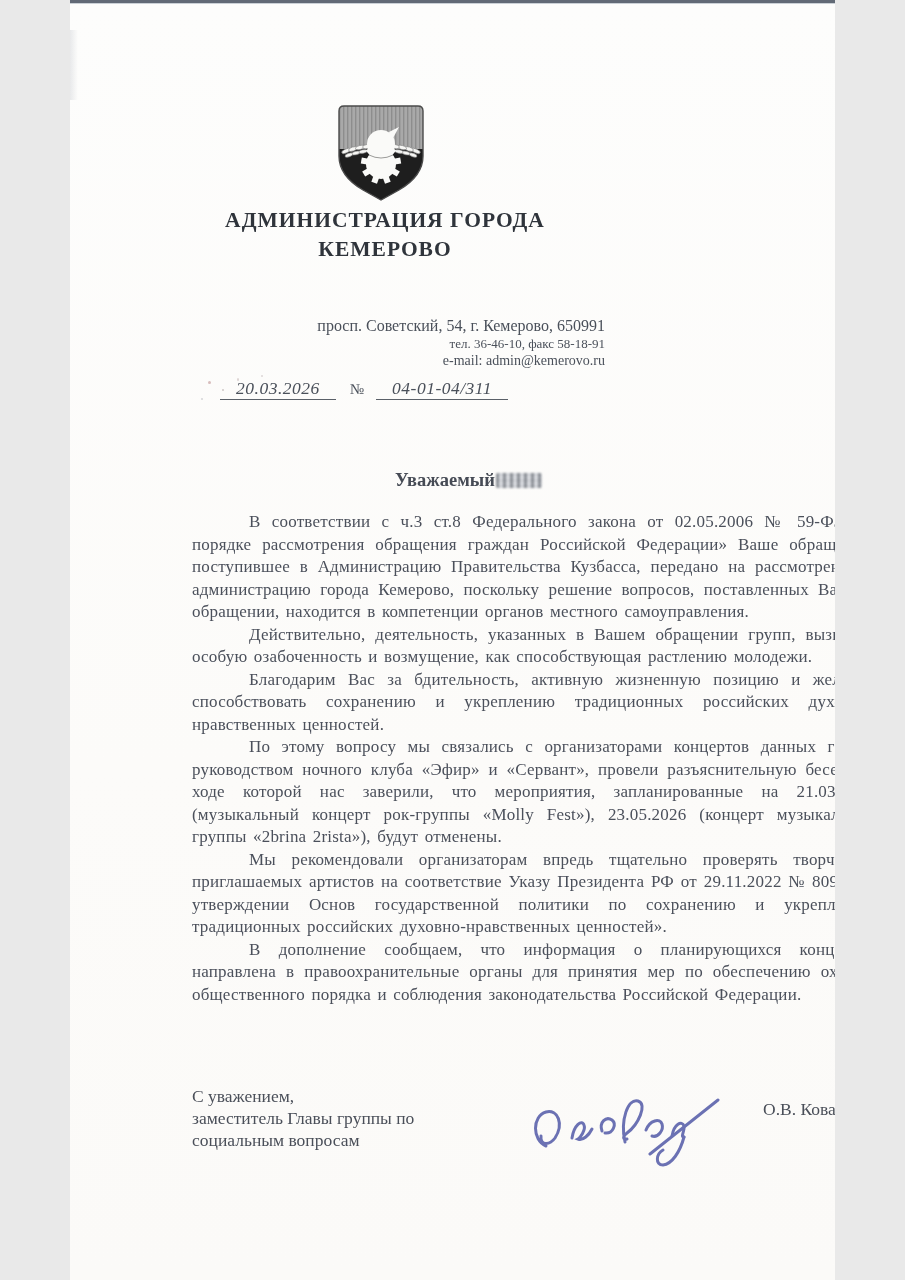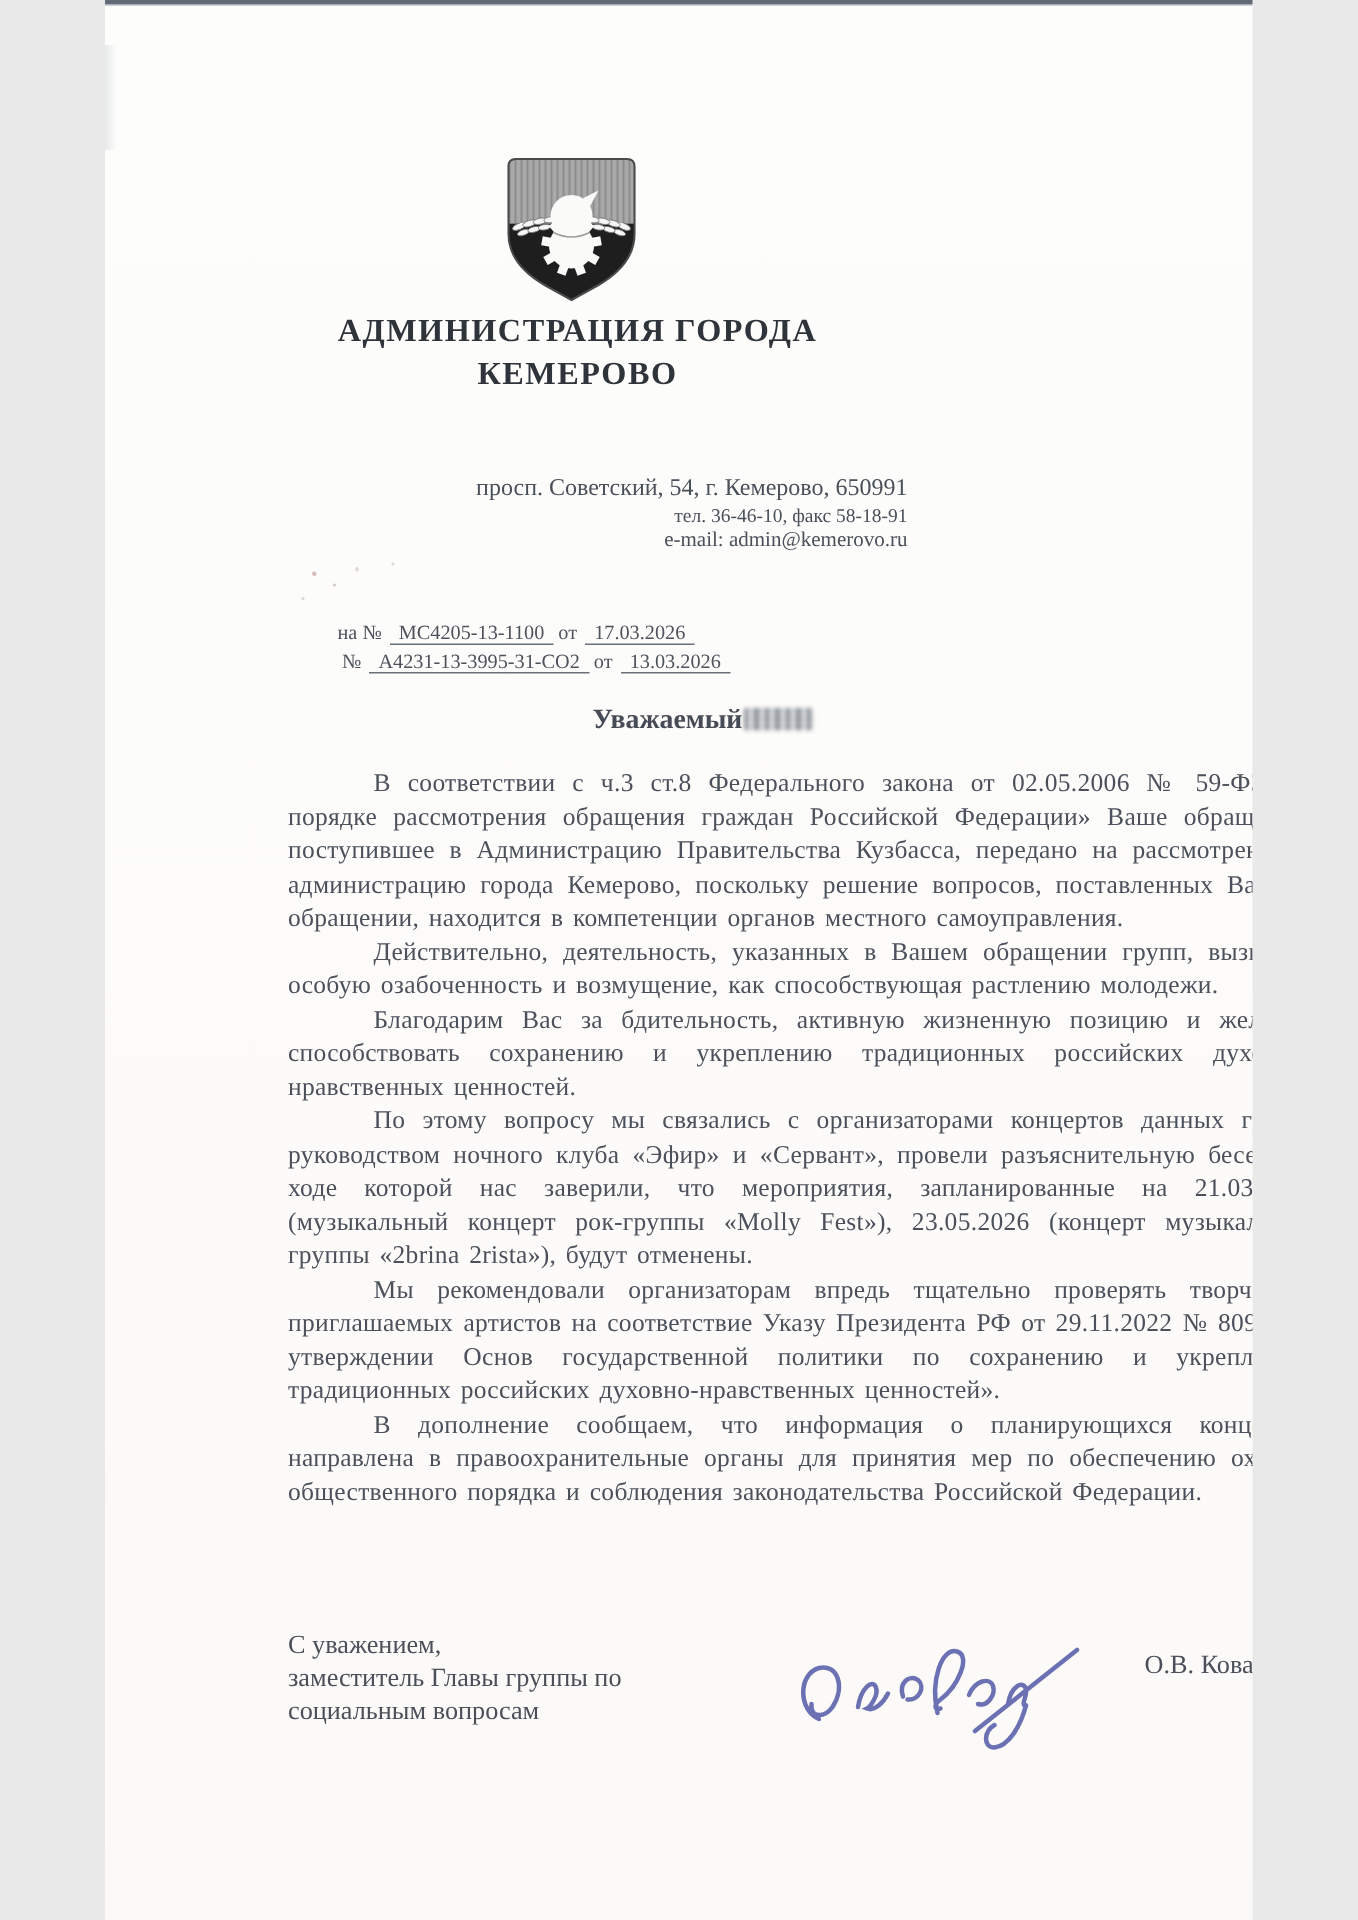--- a/index.html
+++ b/index.html
@@ -134,35 +134,24 @@
     <div>АДМИНИСТРАЦИЯ ГОРОДА</div>
     <div>КЕМЕРОВО</div>
   </div>
 
   <div class="addr">
     <div class="a1">просп. Советский, 54, г. Кемерово, 650991</div>
     <div class="a2">тел. 36-46-10, факс 58-18-91</div>
     <div class="a3">e-mail: admin@kemerovo.ru</div>
   </div>
 
+  <div class="refrow">
+    <span class="u it">20.03.2026</span><span class="nosign">№</span><span class="u it">04-01-04/311</span>
+  </div>
 
-  <div class="replies">
-    <div>
-      <span class="lbl">на №</span>
-      <span class="u">МС4205-13-1100</span>
-      <span class="lbl">от</span>
-      <span class="u">17.03.2026</span>
-    </div>
-    <div class="r2">
-      <span class="lbl">№</span>
-      <span class="u">А4231-13-3995-31-СО2</span>
-      <span class="lbl">от</span>
-      <span class="u">13.03.2026</span>
-    </div>
-  </div>
 
   <div class="salutation">
     <span class="sal-text">Уважаемый</span><span class="redact"></span>
   </div>
 
   <div class="body">
     <p>В соответствии с ч.3 ст.8 Федерального закона от 02.05.2006 № 59-ФЗ «О порядке рассмотрения обращения граждан Российской Федерации» Ваше обращение, поступившее в Администрацию Правительства Кузбасса, передано на рассмотрение в администрацию города Кемерово, поскольку решение вопросов, поставленных Вами в обращении, находится в компетенции органов местного самоуправления.</p>
     <p>Действительно, деятельность, указанных в Вашем обращении групп, вызывает особую озабоченность и возмущение, как способствующая растлению молодежи.</p>
     <p>Благодарим Вас за бдительность, активную жизненную позицию и желание способствовать сохранению и укреплению традиционных российских духовно-нравственных ценностей.</p>
     <p>По этому вопросу мы связались с организаторами концертов данных групп, руководством ночного клуба «Эфир» и «Сервант», провели разъяснительную беседу, в ходе которой нас заверили, что мероприятия, запланированные на 21.03.2026 (музыкальный концерт рок-группы «Molly Fest»), 23.05.2026 (концерт музыкальной группы «2brina 2rista»), будут отменены.</p>

